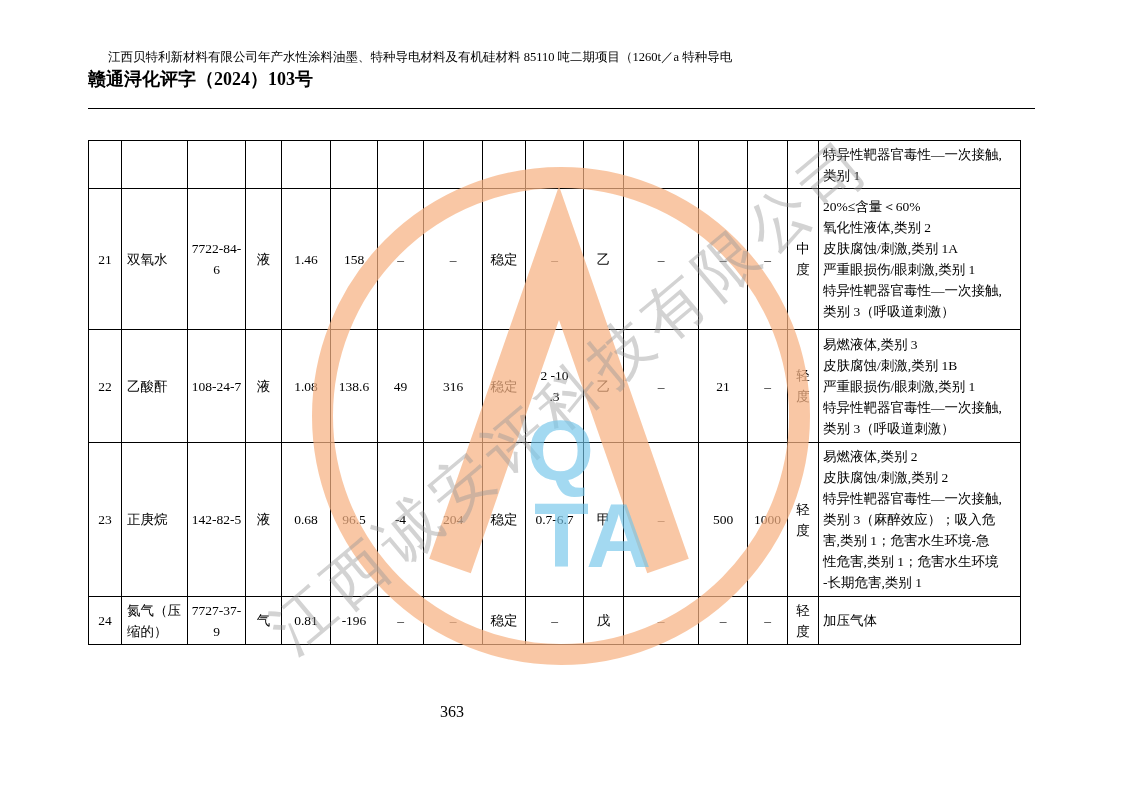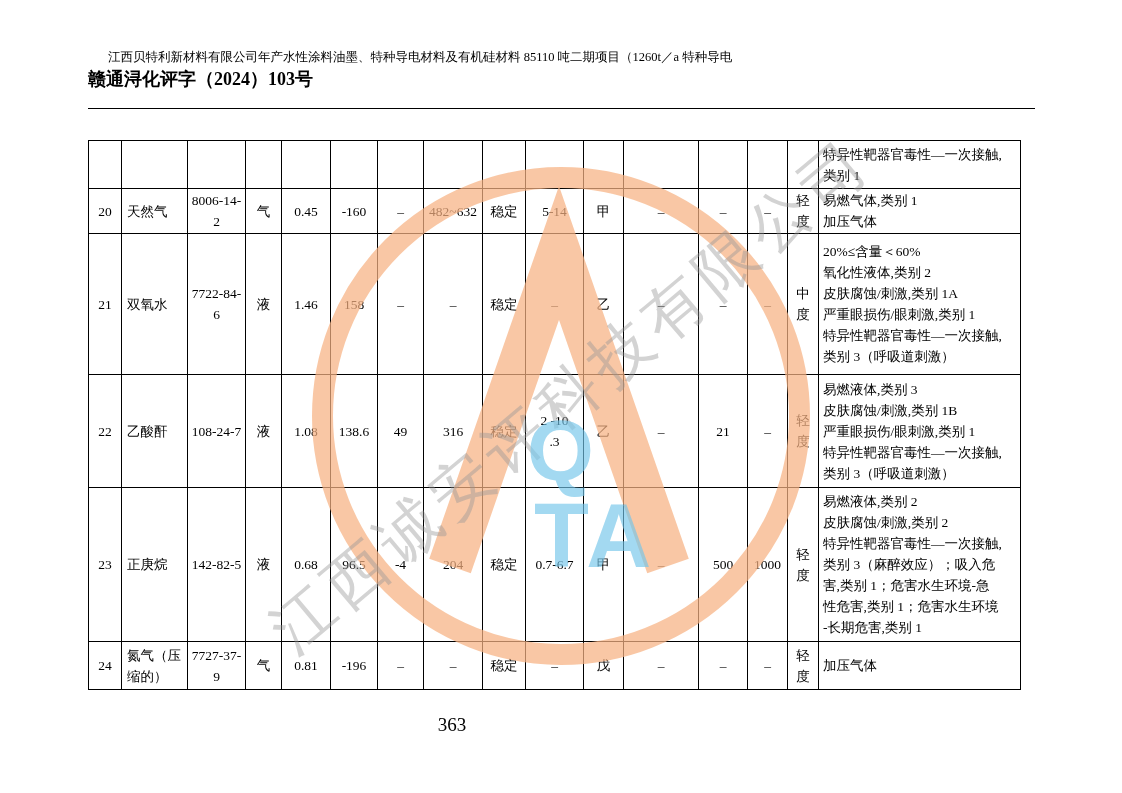--- a/index.html
+++ b/index.html
@@ -11,21 +11,21 @@
   .docnum{font-size:18px;font-weight:bold;line-height:20px;margin-top:1px;}
   #header-rule{position:absolute;left:88px;top:108px;width:947px;border-top:1.5px solid #000;}
   
   #tbl{position:absolute;left:88px;top:140px;width:932px;border-collapse:collapse;table-layout:fixed;}
   #tbl td{border:1px solid #000;font-size:13.5px;line-height:21px;padding:1px 3px;
           vertical-align:middle;text-align:center;white-space:pre-wrap;word-break:break-all;
           overflow:hidden;}
   #tbl td.c1{text-align:left;padding-left:5px;}
   #tbl td.c15{text-align:left;padding-left:4px;padding-right:5px;word-break:normal;}
   
-  #footer{position:absolute;left:0;top:703px;width:904px;text-align:center;font-size:19px;margin-top:11px;}
+  #footer{position:absolute;left:0;top:703px;width:904px;text-align:center;font-size:16px;}
   
   #watermark{position:absolute;left:0;top:0;width:1122px;height:793px;pointer-events:none;}
   #wm-ring{position:absolute;left:312px;top:167px;width:456px;height:456px;border-radius:50%;
            border:21px solid rgba(246,177,130,0.72);}
   #wm-a-svg{position:absolute;left:0;top:0;}
   #wm-text{position:absolute;left:294px;top:592px;height:64px;font-size:62px;letter-spacing:7px;
            color:rgba(150,150,150,0.42);white-space:nowrap;transform:rotate(-40deg);
            transform-origin:0 100%;font-family:"Liberation Serif","DejaVu Serif",serif;}
   .wm-blue{position:absolute;font-family:"Liberation Sans","DejaVu Sans",sans-serif;
            font-weight:bold;color:rgba(116,198,233,0.66);line-height:1;}
@@ -74,39 +74,20 @@
           <td class="c7"></td>
           <td class="c8"></td>
           <td class="c9"></td>
           <td class="c10"></td>
           <td class="c11"></td>
           <td class="c12"></td>
           <td class="c13"></td>
           <td class="c14"></td>
           <td class="c15">特异性靶器官毒性—一次接触,
 类别 1</td>
-        </tr>
-        <tr style="height: 44px;">
-          <td class="c0">20</td>
-          <td class="c1">天然气</td>
-          <td class="c2">8006-14-2</td>
-          <td class="c3">气</td>
-          <td class="c4">0.45</td>
-          <td class="c5">-160</td>
-          <td class="c6">–</td>
-          <td class="c7">482~632</td>
-          <td class="c8">稳定</td>
-          <td class="c9">5-14</td>
-          <td class="c10">甲</td>
-          <td class="c11">–</td>
-          <td class="c12">–</td>
-          <td class="c13">–</td>
-          <td class="c14">轻度</td>
-          <td class="c15">易燃气体,类别 1
-加压气体</td>
         </tr>
         <tr style="height: 141px;">
           <td class="c0">21</td>
           <td class="c1">双氧水</td>
           <td class="c2">7722-84-6</td>
           <td class="c3">液</td>
           <td class="c4">1.46</td>
           <td class="c5">158</td>
           <td class="c6">–</td>
           <td class="c7">–</td>

